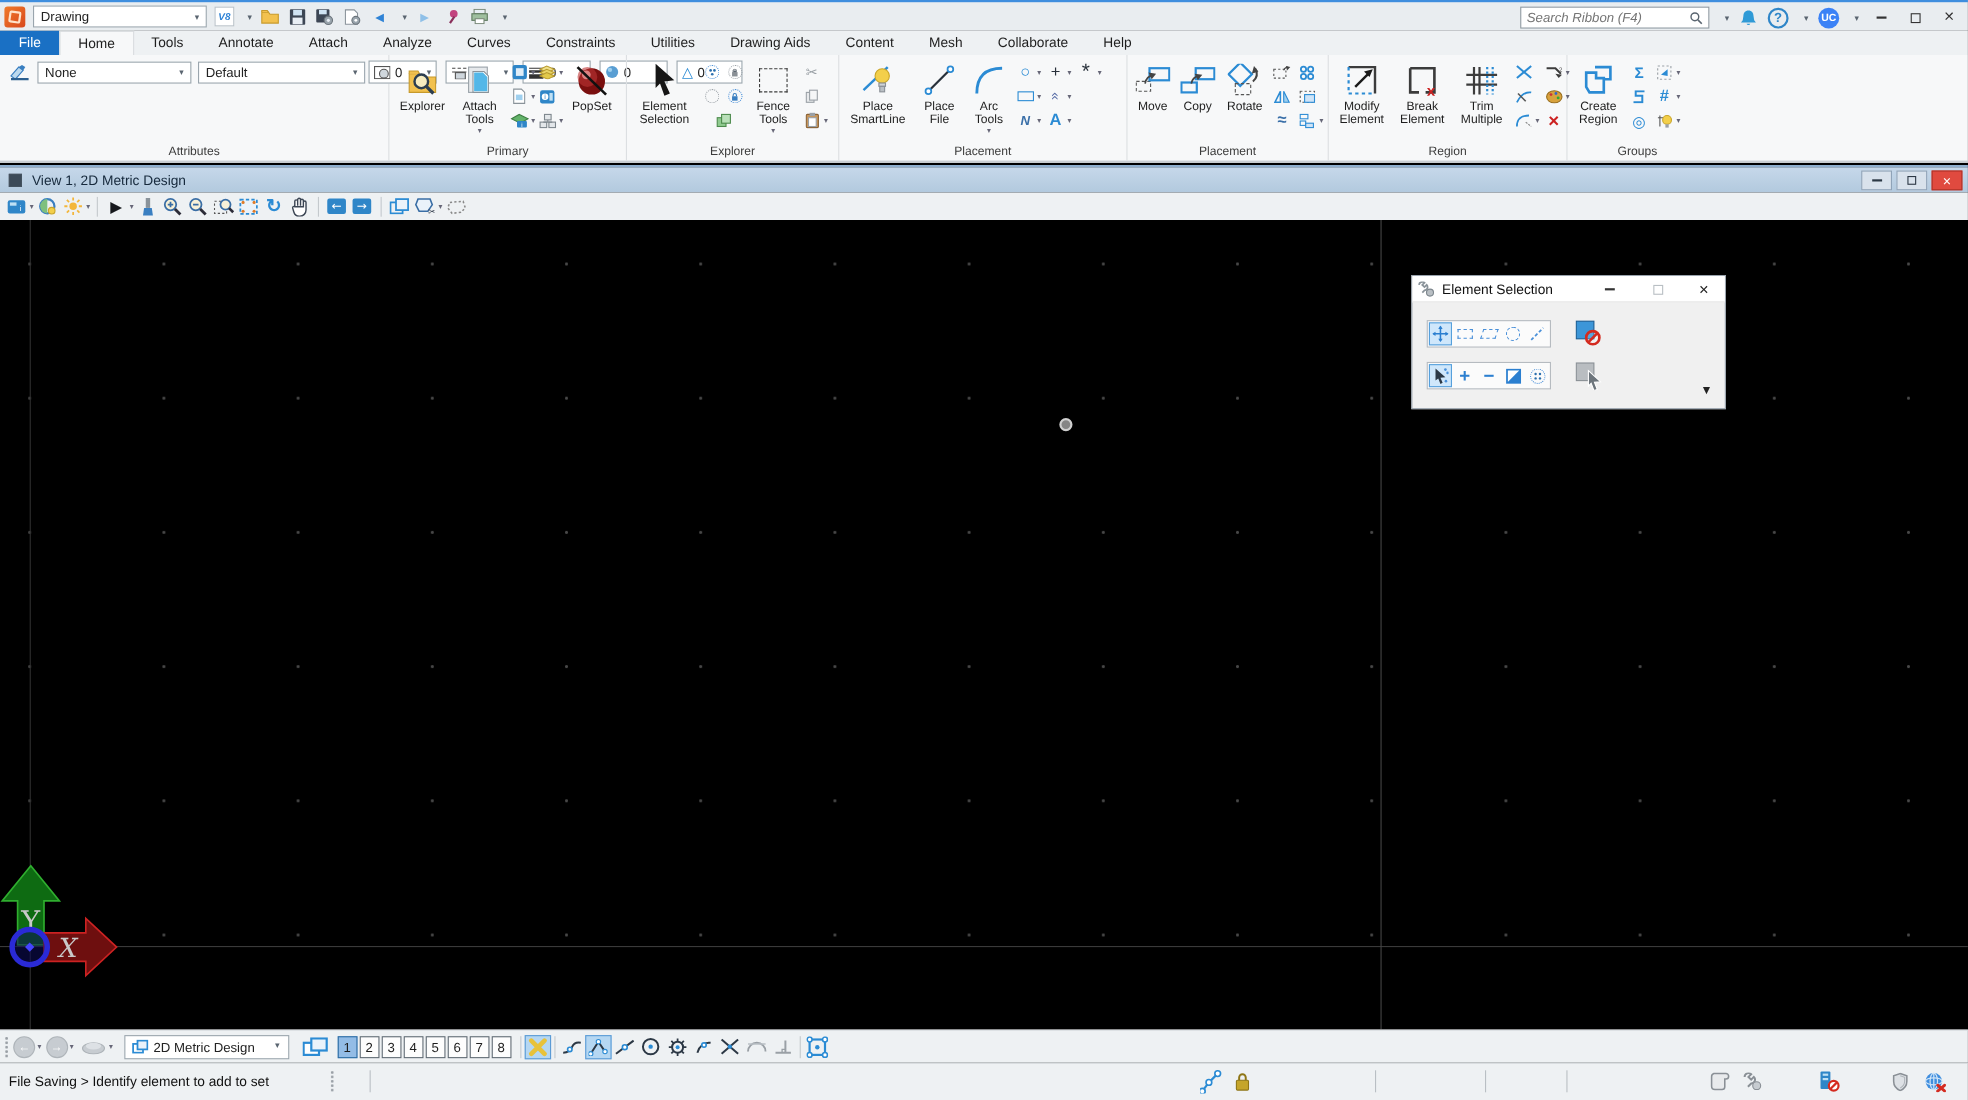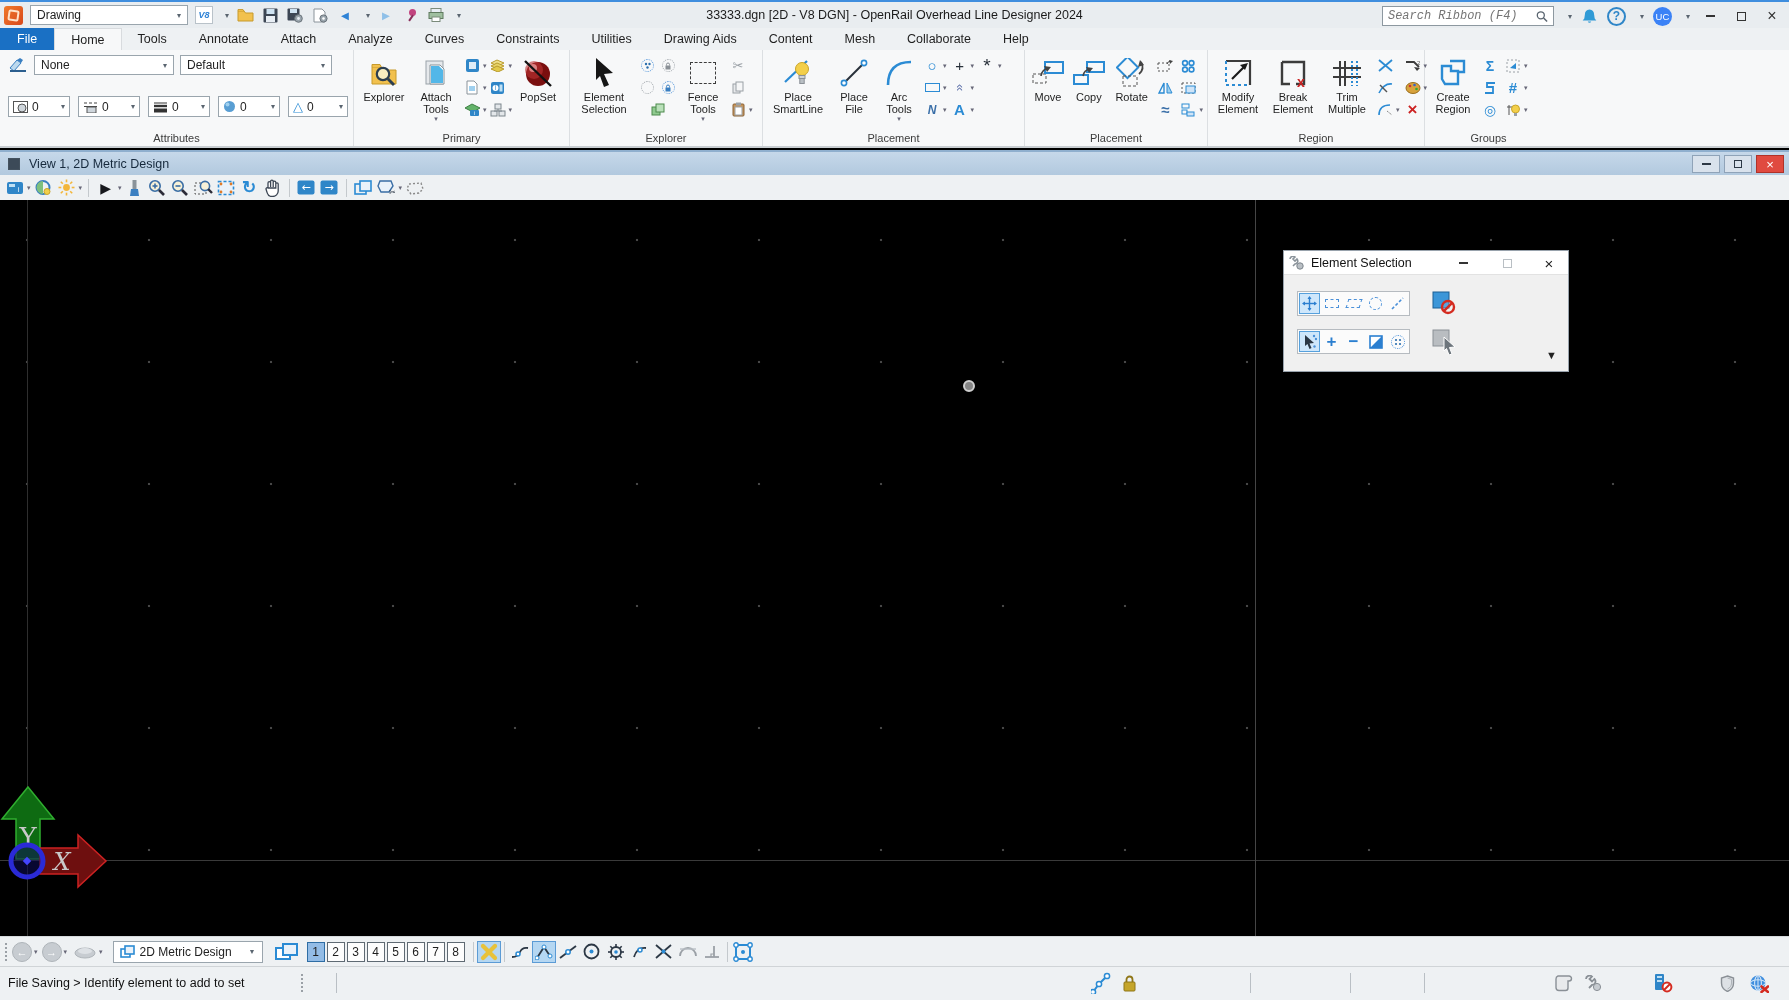--- a/index.html
+++ b/index.html
@@ -14,23 +14,23 @@
   .appicon{width:19px;height:19px;background:linear-gradient(135deg,#f07a2a,#d8481c);border-radius:3px;position:relative}
   .appicon:after{content:"";position:absolute;inset:4px;border:2px solid #ffe2c8;border-radius:2px;transform:rotate(8deg)}
   .cmb{display:inline-flex;align-items:center;background:#fff;border:1px solid #9aa5ad;height:20px;padding:0 6px;color:#222}
   .car{font-size:8px;color:#5a6570;margin-left:5px}
   .qaico{width:18px;height:18px;display:flex;align-items:center;justify-content:center}
   .glyph-und{color:#2f83d6;font-size:13px;font-weight:bold}
   .glyph-red{color:#8fc0e8;font-size:13px;font-weight:bold}
   #title-text{position:absolute;left:0;right:0;text-align:center;font-size:12.5px;color:#1b1b1b;pointer-events:none}
   .tb-right{position:absolute;right:6px;top:2px;height:24px;display:flex;align-items:center;gap:9px}
   .searchbox{width:172px;height:20px;background:#fff;border:1px solid #8d98a0;display:flex;align-items:center;padding:0 5px}
-  .searchbox input{border:none;outline:none;width:100%;font-style:italic;color:#777;font-size:12px;font-family:Liberation Mono, monospace;background:transparent}
+  .searchbox input{border:none;outline:none;width:100%;font-style:italic;color:#777;font-size:12px;font-family:Liberation Sans, sans-serif;background:transparent}
   .roundbtn{width:19px;height:19px;border-radius:50%;display:flex;align-items:center;justify-content:center}
-  .avatar{background:#3b82f6;color:#fff;font-size:9.5px;font-weight:normal}
+  .avatar{background:#3b82f6;color:#fff;font-size:9.5px;font-weight:bold}
   .help{border:2px solid #2f86c8;color:#2f86c8;font-weight:bold;font-size:12px}
   .winbtn{width:22px;height:20px;display:flex;align-items:center;justify-content:center;color:#333;font-size:13px}
   .minbar{width:9px;height:2px;background:#333}
   .maxbox{width:9px;height:9px;border:1.5px solid #333}
 
   
   #tabrow{position:absolute;left:0;top:28px;width:1789px;height:22px;background:#eef1f3;display:flex;align-items:stretch}
   .tab{padding:0 16px;display:flex;align-items:center;font-size:12.5px;color:#1e1e1e}
   .tab.file{background:#1a70c4;color:#fff;padding:0 17px}
   .tab.active{background:#f7f8f9;border:1px solid #d8dbde;border-bottom:none}
@@ -46,21 +46,21 @@
   .minicol{display:flex;flex-direction:column;gap:3px;padding-top:3px}
   .mrow{display:flex;align-items:center;gap:1px}
   .mi{width:20px;height:19px;display:inline-flex;align-items:center;justify-content:center}
   .mc{font-size:7px;color:#667}
   .dashbox{border:1.6px dashed #3c3c3c}
   .bluebox{border:1.6px solid #2b8bd4}
   .dotcirc{width:13px;height:13px;border:1.4px dotted #4a90d9;border-radius:50%;display:flex;align-items:center;justify-content:center}
   .dotcirc.grey{border-color:#9aa0a6}
 
   
-  .attr-rows{display:flex;flex-direction:column;gap:21px;padding:2px 2px 0 4px}
+  .attr-rows{display:flex;flex-direction:row;gap:3px;padding:2px 2px 0 4px}
   .attr-r{display:flex;align-items:center;gap:6px}
   .minicmb{display:inline-flex;align-items:center;background:#fff;border:1px solid #9aa5ad;height:21px;padding:0 4px;gap:4px}
 
   
   #viewbar{position:absolute;left:0;top:150px;width:1789px;height:25px;background:linear-gradient(#c6d8ea,#b2c9de);border-top:2px solid #8fafce;display:flex;align-items:center}
   #viewbar .sq{width:12px;height:12px;border:1px solid #44525f;background:#3c4a58;margin:0 9px 0 8px}
   #viewbar .vt{font-size:12.5px;color:#16293c}
   .vwbtns{position:absolute;right:5px;top:3px;display:flex;gap:4px}
   .vwb{width:28px;height:18px;border:1px solid #8fa3b8;background:#d9e2ec;display:flex;align-items:center;justify-content:center;color:#2c3845;font-size:11px}
   .vwb.close{background:#e04a3f;border-color:#b03228;color:#fff}
@@ -160,21 +160,20 @@
     </span>
     <span class="qaico">
       <svg width="16" height="14" viewBox="0 0 16 14">
           <rect x="3" y="0.5" width="10" height="4" fill="#e8eef4" stroke="#7b8b7b"></rect>
           <rect x="1" y="4.5" width="14" height="6" fill="#9fbf9f" stroke="#5f7b5f"></rect>
           <rect x="4" y="9" width="8" height="4.5" fill="#fff" stroke="#7b8b7b"></rect>
         </svg>
     </span>
     <span class="car">▾</span>
   </div>
-  <div id="title-text">33333.dgn [2D - V8 DGN] - OpenRail Overhead Line Designer 2024</div>
   <div class="tb-right">
     <div class="searchbox">
       <input placeholder="Search Ribbon (F4)" style="">
       <svg width="13" height="13" viewBox="0 0 13 13">
           <circle cx="5.2" cy="5.2" r="3.8" fill="none" stroke="#5a6570" stroke-width="1.4"></circle>
           <line x1="8.2" y1="8.2" x2="12" y2="12" stroke="#5a6570" stroke-width="1.6"></line>
         </svg>
     </div>
     <span class="car">▾</span>
     <span>

